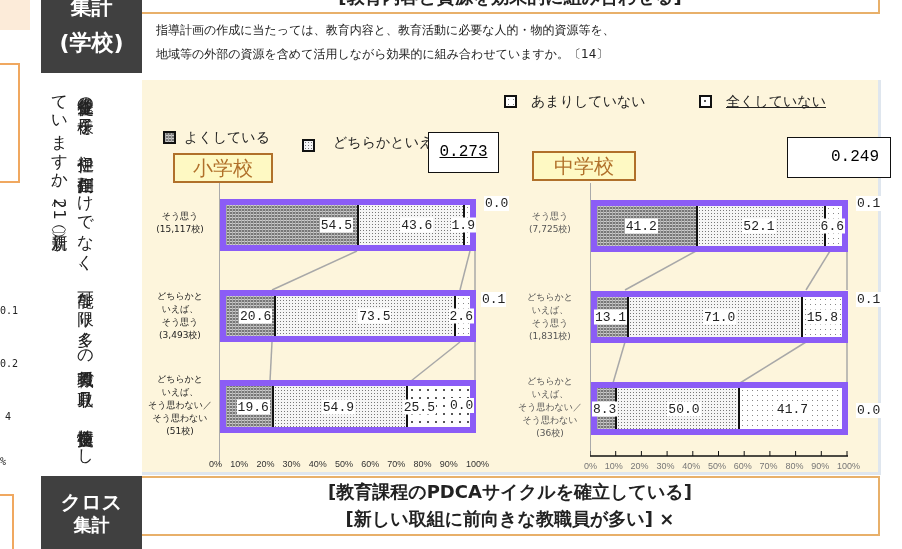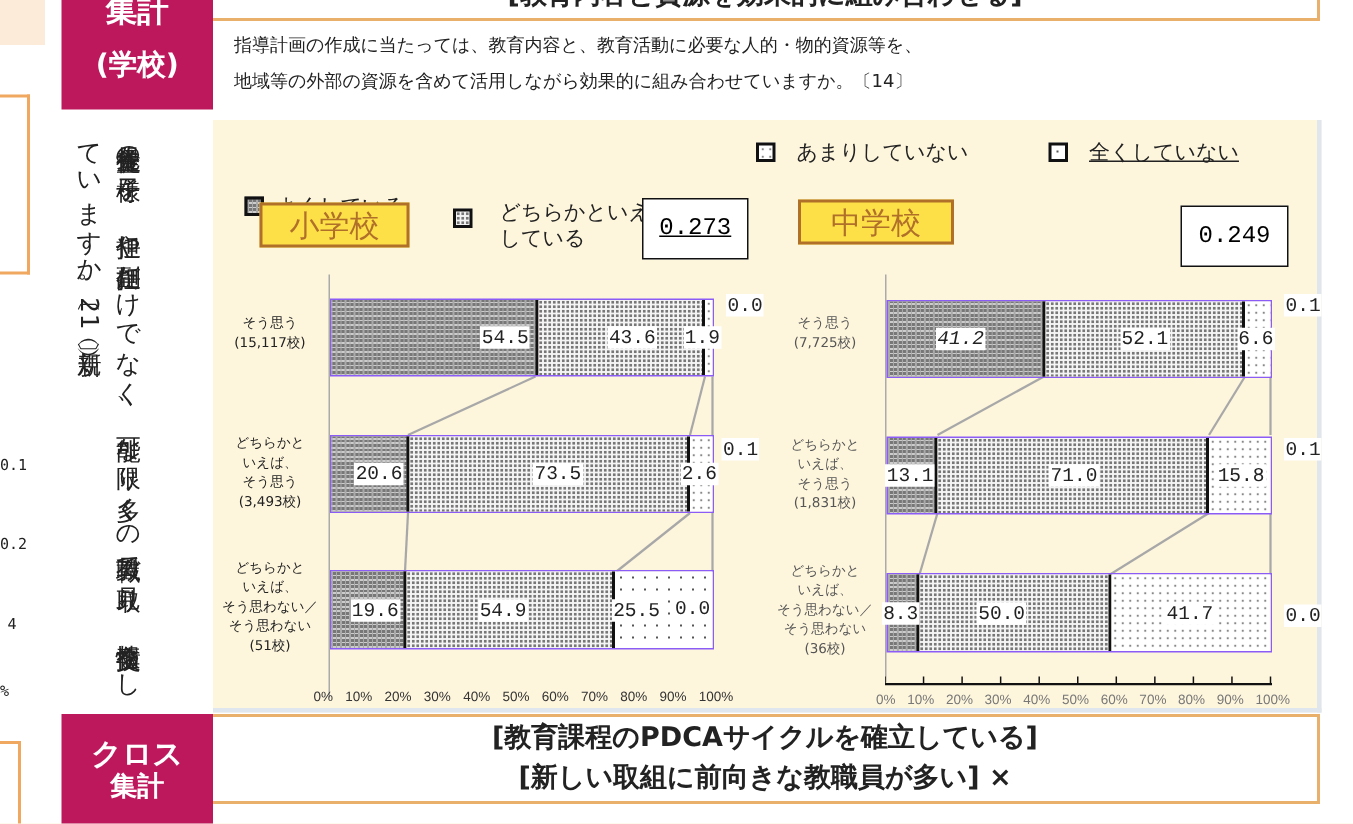--- a/index.html
+++ b/index.html
@@ -4,41 +4,41 @@
 <style>
   html, body { margin:0; padding:0; }
   body { width:902px; height:549px; position:relative; overflow:hidden; background:#ffffff; font-family:"DejaVu Sans", sans-serif; }
   .abs { position:absolute; }
   
   .left-frag-top { left:-2px; top:0; width:32px; height:30px; background:#fcebd9; }
   .left-frag-box { left:-4px; top:63px; width:22px; height:116px; border:2px solid #f0a860; border-left:none; background:#fff; }
   .left-frag-box2 { left:-4px; top:494px; width:16px; height:60px; border:2px solid #f0a860; border-left:none; border-bottom:none; }
   .frag-num { font-family:"DejaVu Sans Mono", monospace; font-size:10px; color:#222; }
   
-  .badge { background:#be185d; color:#fff; font-weight:bold; text-align:center; font-family:"DejaVu Sans", sans-serif; }
+  .badge { background:#404040; color:#fff; font-weight:bold; text-align:center; font-family:"DejaVu Sans", sans-serif; }
   .badge-top { left:41px; top:0; width:101px; height:73px; }
   .badge-top .l1 { font-size:21px; line-height:22px; margin-top:-4px; }
-  .badge-top .l2 { font-size:19px; line-height:26px; margin-top:12px; }
+  .badge-top .l2 { font-size:22px; line-height:26px; margin-top:12px; }
   .title-box { left:142px; top:-12px; width:736px; height:24px; border:2px solid #e8b06a; border-top:none; border-left:none; background:#fff; text-align:center; font-weight:bold; font-size:18px; line-height:18px; color:#222; overflow:hidden; }
   .question { left:156px; top:18px; width:740px; font-size:12px; line-height:24px; color:#222; }
   
   .vtext { left:46px; top:84px; height:380px; writing-mode:vertical-rl; font-size:16.5px; line-height:26px; color:#222; letter-spacing:0.5px; }
   
   .panel { left:142px; top:80px; width:736px; height:392px; background:#fdf5dc; border-right:3px solid #dfe6ee; border-bottom:3px solid #dfe6ee; }
   .legend-item { font-size:14px; color:#222; display:flex; align-items:flex-start; gap:8px; }
   .sw { width:13px; height:13px; border:2px solid #111; box-sizing:border-box; margin-top:2px; }
   .p1 { background-color:#777; background-image:repeating-linear-gradient(90deg, #aaa 0 1px, transparent 1px 3px), repeating-linear-gradient(0deg, #ccc 0 1px, transparent 1px 3px); }
   .p2 { background-color:#f5f5f5; background-image:radial-gradient(#777 0.9px, transparent 1px); background-size:3px 3px; }
   .p3 { background-color:#fff; background-image:radial-gradient(#888 0.8px, transparent 1px); background-size:5px 5px; }
   .p4 { background-color:#fff; background-image:radial-gradient(#555 0.9px, transparent 1px); background-size:8px 8px; }
-  .school-label { border:2px solid #b0702a; background:#fde047; color:#b0702a; font-size:20px; text-align:center; height:26px; line-height:26px; }
+  .school-label { border:2px solid #b0702a; background:#fef9c3; color:#b0702a; font-size:20px; text-align:center; height:26px; line-height:26px;margin-top:18px; }
   .score-box { border:1.5px solid #111; background:#fff; font-family:"Liberation Mono", monospace; font-size:16px; text-align:center; }
   .row-label { font-size:9px; color:#222; text-align:center; line-height:13px; }
   .row-label .cnt { font-size:9px; }
-  .bar { position:absolute; display:flex; border:1px solid #8b5cf6; box-sizing:border-box; }
+  .bar { position:absolute; display:flex; border:6px solid #8b5cf6; box-sizing:border-box; }
   .seg { height:100%; position:relative; border-right:2px solid #111; box-sizing:border-box; }
   .seg:last-child { border-right:none; }
   .val { position:absolute; top:50%; transform:translateY(-50%); background:#fff; font-family:"Liberation Mono", monospace; font-size:13px; color:#222; padding:0 1px; white-space:nowrap; }
   .outval { font-family:"Liberation Mono", monospace; font-size:13px; color:#222; background:#fff; padding:0 1px; }
   .axis { font-family:"Liberation Sans", sans-serif; font-size:9px; color:#333; }
   .vline { position:absolute; width:1px; background:#aaa; }
   
   .badge-bot { left:41px; top:476px; width:101px; height:80px; }
   .badge-bot .l1 { font-size:20px; line-height:24px; margin-top:14px; }
   .badge-bot .l2 { font-size:18px; line-height:22px; }
@@ -72,21 +72,20 @@
 <div class="abs panel"></div>
 
 <div class="abs legend-item" style="left:163px;top:93px;margin-top:36px;">
   <span class="sw p1"></span>
   <span>よくしている</span>
 </div>
 <div class="abs legend-item" style="left:302px;top:89px;line-height:17px;margin-top:45px;">
   <span class="sw p2" style="margin-top:5px;"></span>
   <span style="padding-left:10px;">
     <span style="display:block;">どちらかといえば、</span>
-    <span style="display:block;">している</span>
   </span>
 </div>
 <div class="abs legend-item" style="left:504px;top:93px;">
   <span class="sw p3"></span>
   <span style="padding-left:6px;">あまりしていない</span>
 </div>
 <div class="abs legend-item" style="left:699px;top:93px;">
   <span class="sw p4"></span>
   <span style="padding-left:6px;text-decoration:underline;">全くしていない</span>
 </div>
@@ -177,30 +176,30 @@
   <span class="axis">40%</span>
   <span class="axis">50%</span>
   <span class="axis">60%</span>
   <span class="axis">70%</span>
   <span class="axis">80%</span>
   <span class="axis">90%</span>
   <span class="axis">100%</span>
 </div>
 
 <div class="abs school-label" style="left:532px;top:133px;width:100px;">中学校</div>
-<div class="abs score-box" style="left:787px;top:137px;width:70px;height:39px;line-height:39px;">0.249</div>
+<div class="abs score-box" style="left:787px;top:137px;width:70px;height:39px;line-height:39px;padding-left:32px;">0.249</div>
 
 <div class="vline" style="left:590px;top:183px;height:272px;"></div>
 
 <div class="abs row-label" style="left:515px;top:210px;width:70px;color:#555;">
   <div>そう思う</div>
   <div class="cnt">(7,725校)</div>
 </div>
 <div class="bar" style="left:591px;top:200px;width:257px;height:52px;">
-  <div class="seg p1" style="width:41.2%;font-style:italic;">
+  <div class="seg p1" style="width:41.2%;">
       <span class="val" style="right:38px;">41.2</span>
     </div>
   <div class="seg p2" style="width:52.1%;">
       <span class="val" style="right:48px;">52.1</span>
     </div>
   <div class="seg p3" style="width:6.7%;">
       <span class="val" style="right:-3px;">6.6</span>
     </div>
 </div>
 <div class="abs outval" style="left:856px;top:196px;">0.1</div>
@@ -229,21 +228,21 @@
   <div>いえば、</div>
   <div>そう思わない／</div>
   <div>そう思わない</div>
   <div class="cnt">(36校)</div>
 </div>
 <div class="bar" style="left:591px;top:382px;width:257px;height:53px;">
   <div class="seg p1" style="width:8.3%;">
       <span class="val" style="right:-2px;">8.3</span>
     </div>
   <div class="seg p2" style="width:50%;">
-      <span class="val" style="left:38px;">50.0</span>
+      <span class="val" style="left:50px;">50.0</span>
     </div>
   <div class="seg p3" style="width:41.7%;">
       <span class="val" style="left:36px;">41.7</span>
     </div>
 </div>
 <div class="abs outval" style="left:856px;top:403px;">0.0</div>
 
 <svg class="abs" style="left:590px;top:450px;" width="260" height="8">
   <line x1="0" y1="6" x2="258" y2="6" stroke="#111" stroke-width="1.5"></line>
   <g stroke="#111" stroke-width="1">

